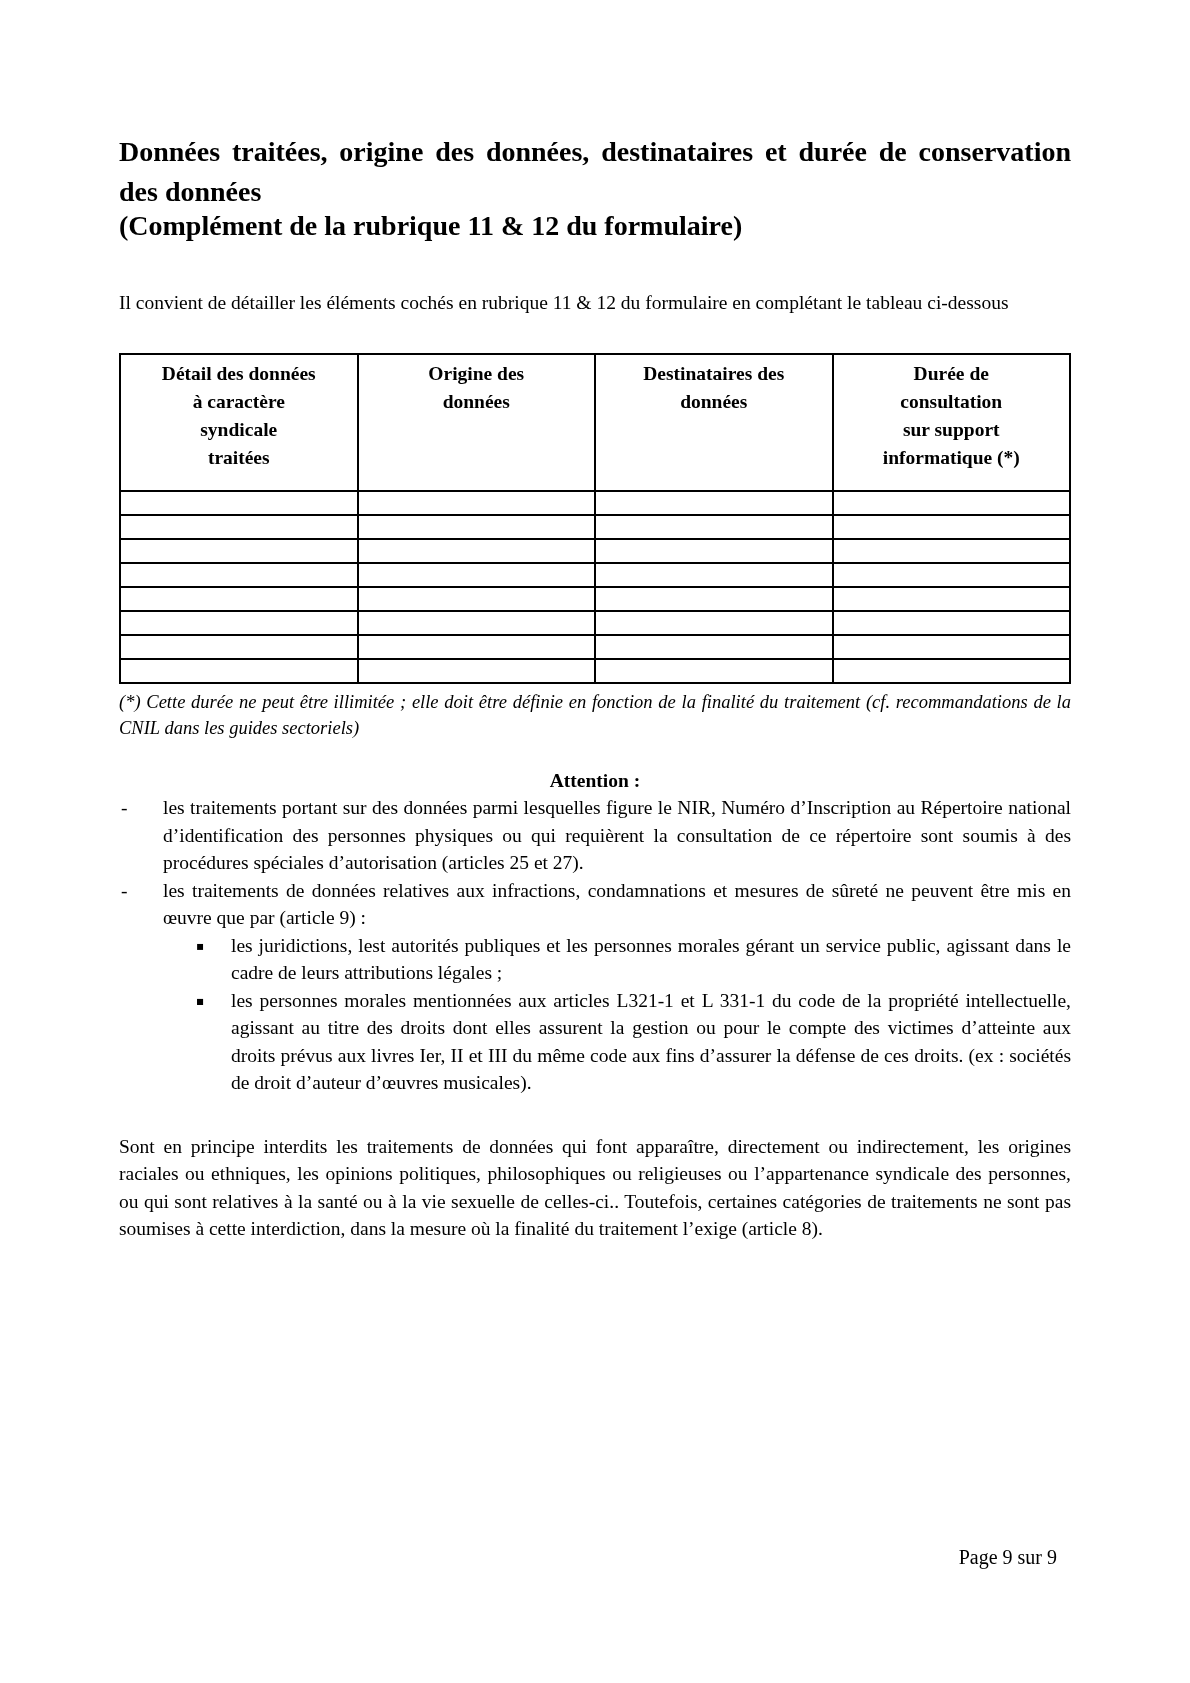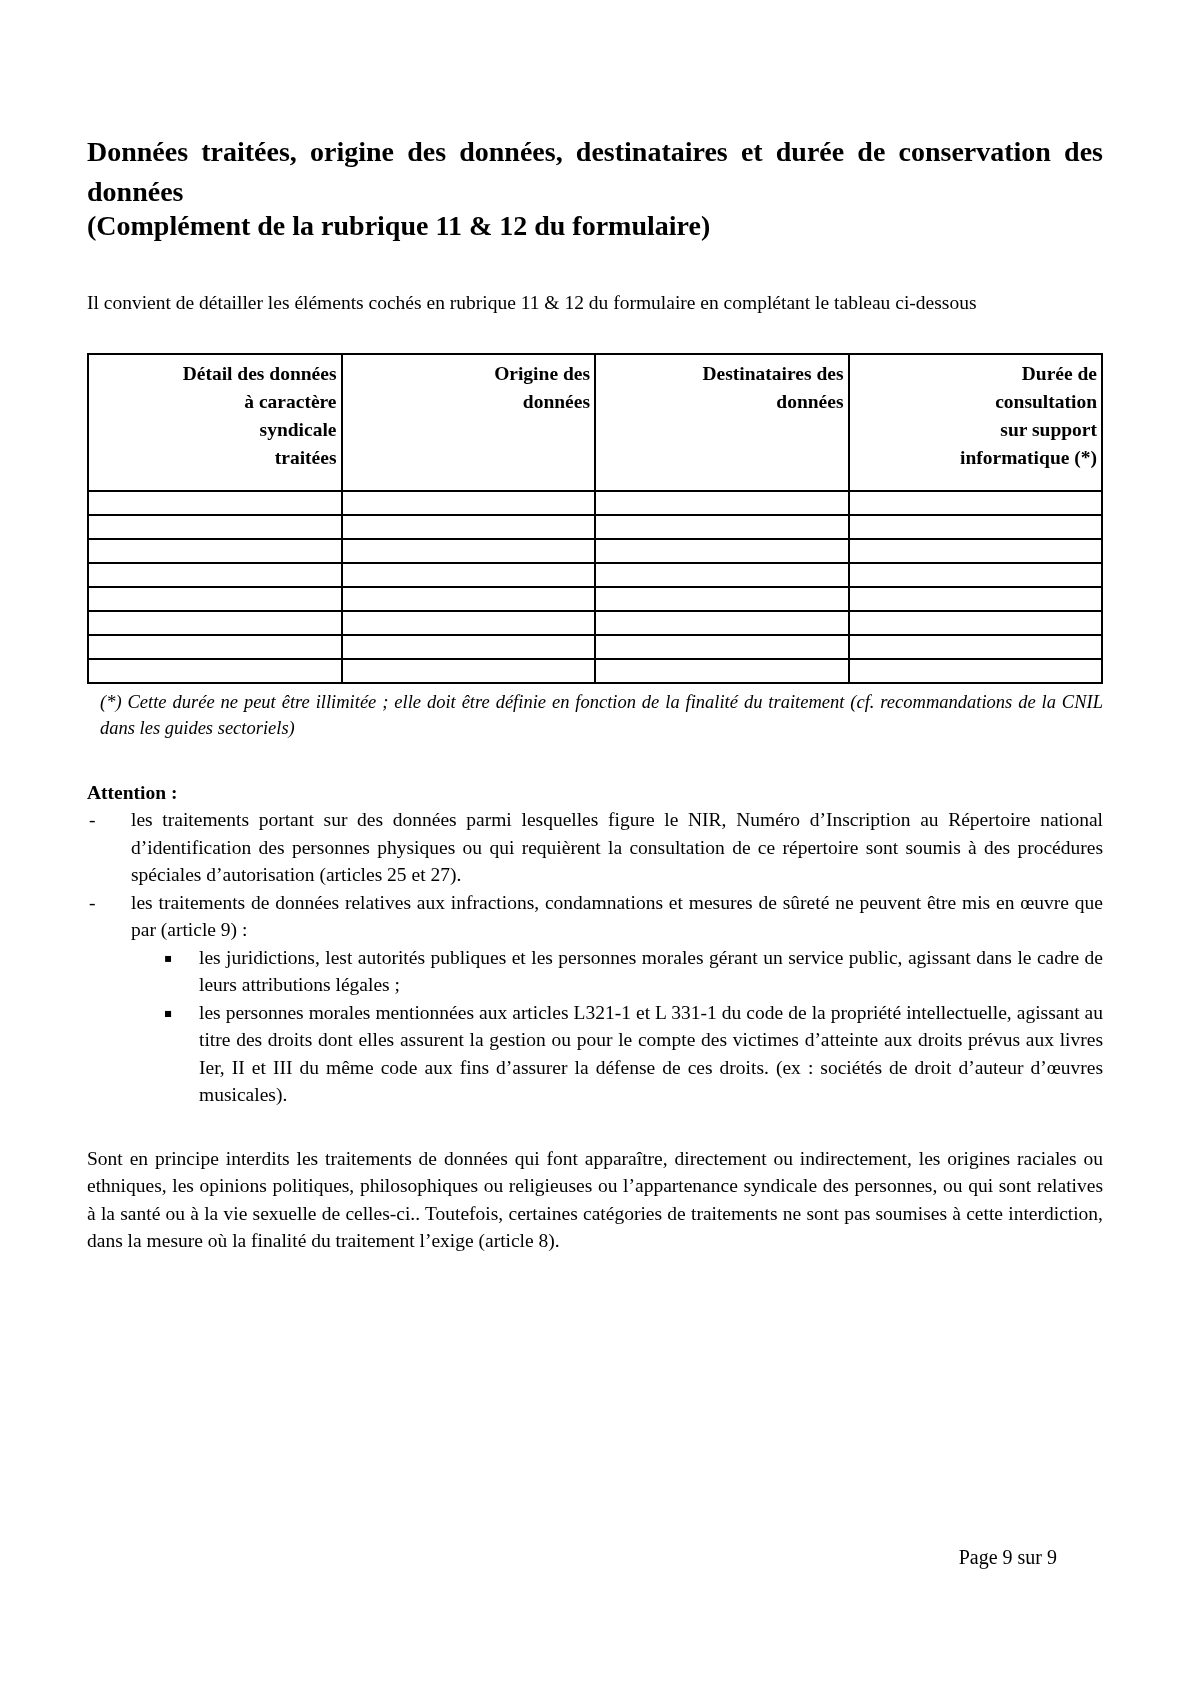--- a/index.html
+++ b/index.html
@@ -1,21 +1,21 @@
 <!DOCTYPE html>
 <html lang="fr"><head>
 <meta charset="utf-8">
 <style>
   html, body { margin: 0; padding: 0; background: #ffffff; }
   .page {
     position: relative;
     width: 1190px;
     height: 1683px;
     box-sizing: border-box;
-    padding: 0 87px;
+    padding: 0 119px;
     background: #ffffff;
     color: #000000;
     font-family: "Liberation Serif", "DejaVu Serif", serif;
     font-size: 19.5px;
     line-height: 27.5px;
     overflow: hidden;
   }
   .title {
     margin: 0;
     padding-top: 132px;
@@ -35,35 +35,34 @@
   }
   table.data-table th, table.data-table td { border: 2px solid #000; }
   table.data-table th {
     box-sizing: border-box;
     height: 137px;
     vertical-align: top;
     padding: 5px 4px 0 4px;
     font-size: 19.5px;
     font-weight: bold;
     line-height: 28px;
-    text-align: right;
+    text-align: center;
   }
   table.data-table tbody td { height: 20px; }
 
   .footnote {
     margin-top: 5px;
     font-style: italic;
     font-size: 18.5px;
     line-height: 26px;
     text-align: justify;
-    margin-left: 13px;
   }
   .attach-note { margin-top: 2px; font-size: 20px; }
 
-  .attention-heading { margin-top: 38px; font-weight: bold; }
+  .attention-heading { margin-top: 26px; font-weight: bold; text-align: center; }
 
   .li { position: relative; padding-left: 44px; text-align: justify; }
   .li > .marker { position: absolute; left: 2px; top: 0; }
   .sub { position: relative; margin-left: 77px; padding-left: 35px; text-align: justify; }
   .sub > .marker {
     position: absolute; left: 0; top: 1px;
     font-family: "DejaVu Sans", sans-serif;
     font-size: 12px;
   }
 

